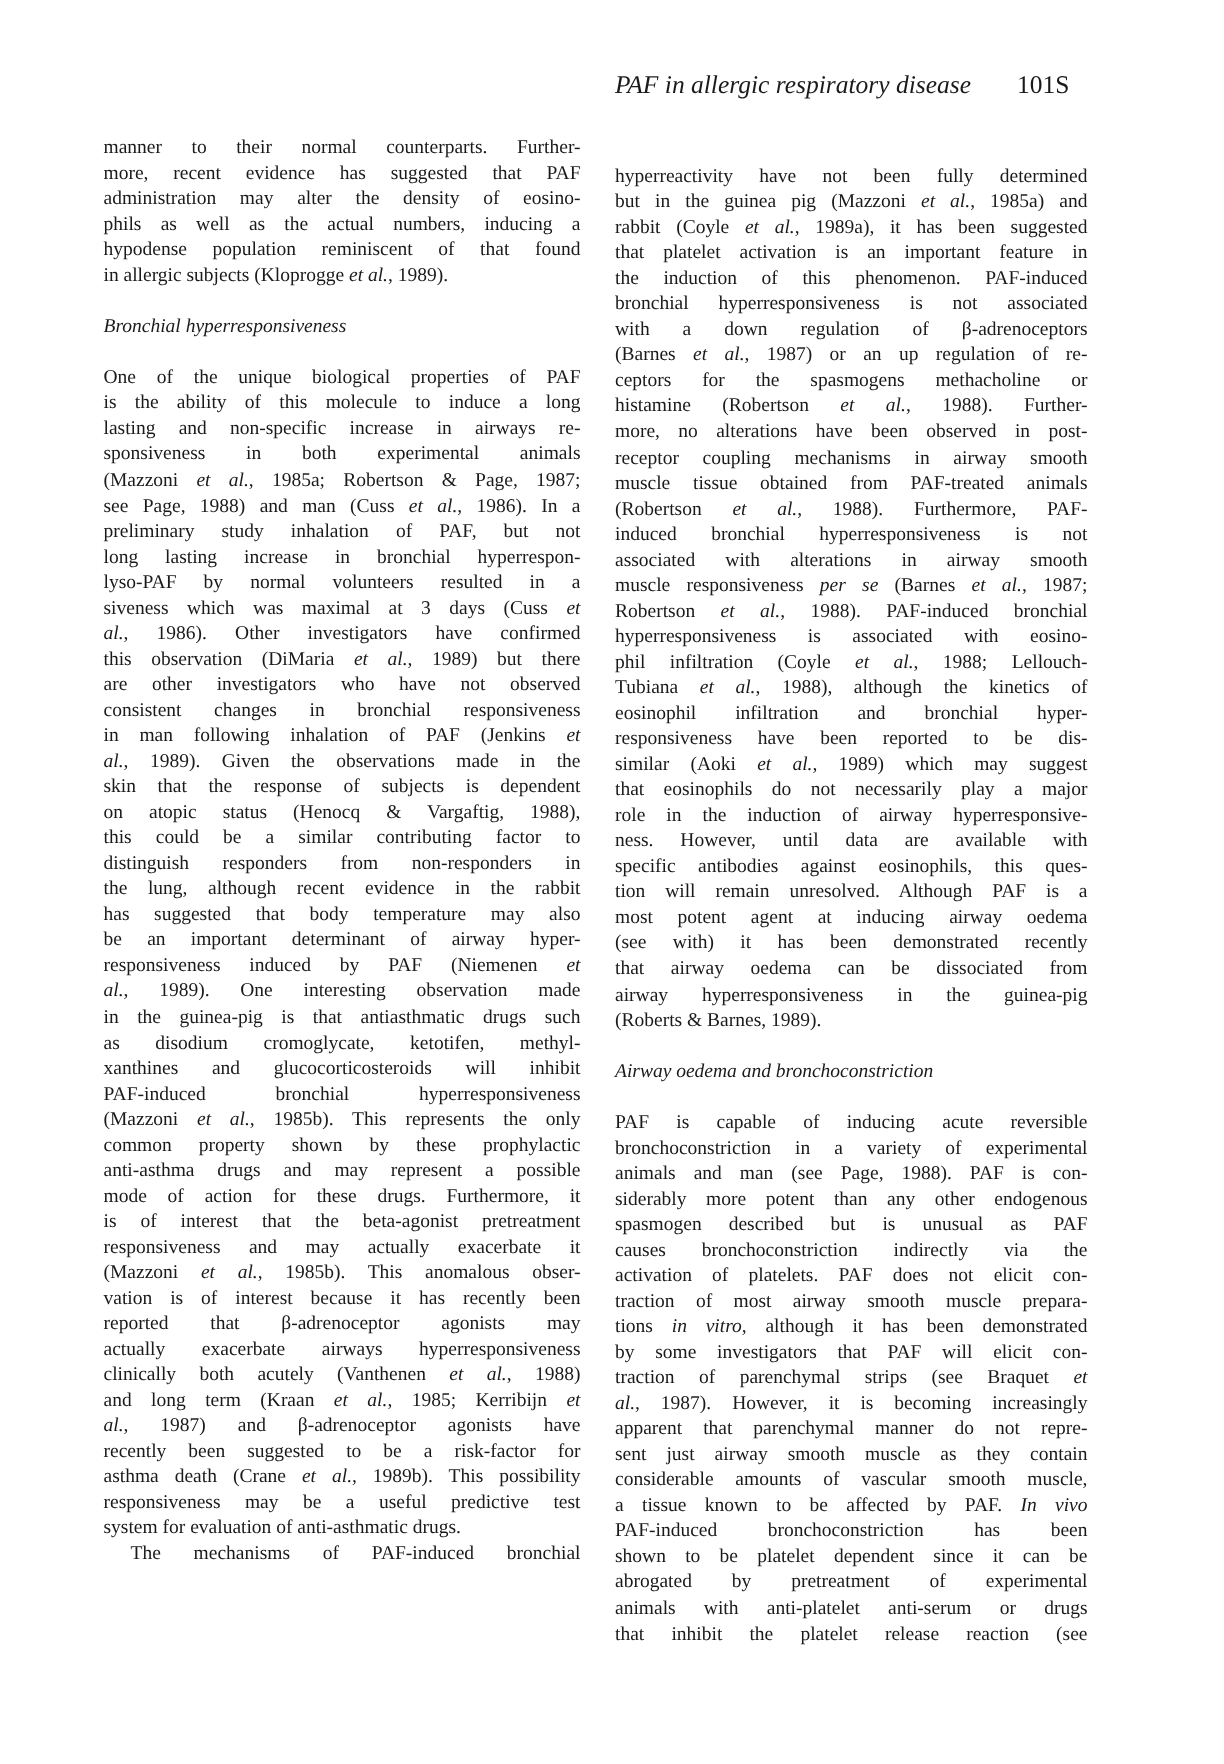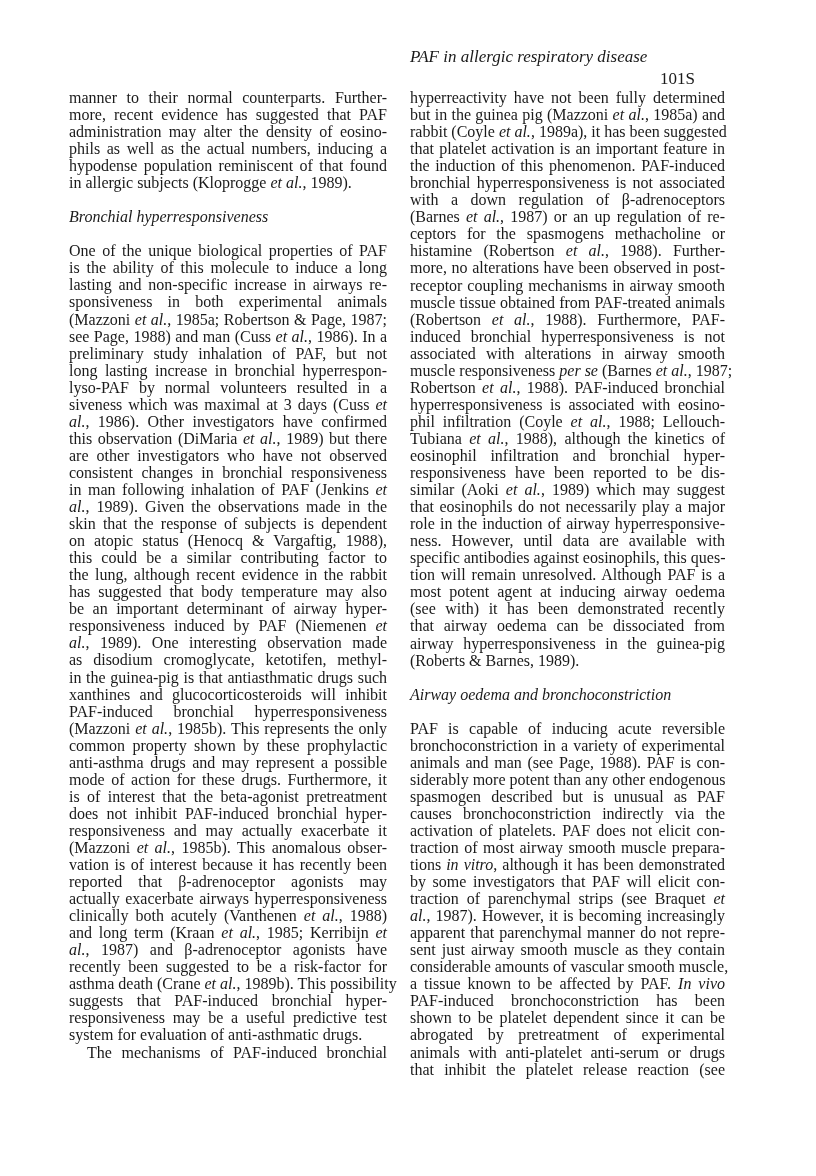--- a/index.html
+++ b/index.html
@@ -9,29 +9,29 @@
       color: #1a1a1a;
     }
     .running-head {
       position: absolute; top: 47px; left: 0; width: 816px; height: 22px;
       font-size: 17px;
     }
     .running-title {
       position: absolute; left: 410px; top: 0; font-style: italic;
     }
     .page-number {
-      position: absolute; left: 660px; top: 0; margin-top: 22px;
+      position: absolute; left: 678px; top: 0;
     }
     .col {
       position: absolute; top: 89px;
-      font-size: 16px; line-height: 17.05px;
+      font-size: 13px; line-height: 17.05px;
       text-align: justify;
     }
     .col.left { left: 69px; width: 318px; }
-    .col.right { left: 410px; width: 315px; }
+    .col.right { left: 410px; width: 315px; margin-top: 19px; }
     .col p { margin: 0; }
     .col p.indent { text-indent: 18px; }
     .col .line {
       display: block; text-align: justify; text-align-last: justify;
       white-space: nowrap; height: 17.05px; overflow: visible;
     }
     .col .line.last { text-align-last: left; }
     .heading {
       font-style: italic; margin: 17px 0 17px 0; height: 17.05px;
       display: block;
@@ -69,46 +69,45 @@
       <span class="line">siveness which was maximal at 3 days (Cuss <i>et</i></span>
       <span class="line"><i>al.</i>, 1986). Other investigators have confirmed</span>
       <span class="line">this observation (DiMaria <i>et al.</i>, 1989) but there</span>
       <span class="line">are other investigators who have not observed</span>
       <span class="line">consistent changes in bronchial responsiveness</span>
       <span class="line">in man following inhalation of PAF (Jenkins <i>et</i></span>
       <span class="line"><i>al.</i>, 1989). Given the observations made in the</span>
       <span class="line">skin that the response of subjects is dependent</span>
       <span class="line">on atopic status (Henocq &amp; Vargaftig, 1988),</span>
       <span class="line">this could be a similar contributing factor to</span>
+      <span class="line">distinguish responders from non-responders in</span>
       <span class="line">the lung, although recent evidence in the rabbit</span>
       <span class="line">has suggested that body temperature may also</span>
       <span class="line">be an important determinant of airway hyper-</span>
       <span class="line">responsiveness induced by PAF (Niemenen <i>et</i></span>
       <span class="line"><i>al.</i>, 1989). One interesting observation made</span>
+      <span class="line">in the guinea-pig is that antiasthmatic drugs such</span>
       <span class="line">as disodium cromoglycate, ketotifen, methyl-</span>
-      <span class="line">in the guinea-pig is that antiasthmatic drugs such</span>
       <span class="line">xanthines and glucocorticosteroids will inhibit</span>
       <span class="line">PAF-induced bronchial hyperresponsiveness</span>
       <span class="line">(Mazzoni <i>et al.</i>, 1985b). This represents the only</span>
       <span class="line">common property shown by these prophylactic</span>
       <span class="line">anti-asthma drugs and may represent a possible</span>
       <span class="line">mode of action for these drugs. Furthermore, it</span>
       <span class="line">is of interest that the beta-agonist pretreatment</span>
-      <span class="line">does not inhibit PAF-induced bronchial hyper-</span>
       <span class="line">responsiveness and may actually exacerbate it</span>
       <span class="line">(Mazzoni <i>et al.</i>, 1985b). This anomalous obser-</span>
       <span class="line">vation is of interest because it has recently been</span>
       <span class="line">reported that β-adrenoceptor agonists may</span>
       <span class="line">actually exacerbate airways hyperresponsiveness</span>
       <span class="line">clinically both acutely (Vanthenen <i>et al.</i>, 1988)</span>
       <span class="line">and long term (Kraan <i>et al.</i>, 1985; Kerribijn <i>et</i></span>
       <span class="line"><i>al.</i>, 1987) and β-adrenoceptor agonists have</span>
       <span class="line">recently been suggested to be a risk-factor for</span>
       <span class="line">asthma death (Crane <i>et al.</i>, 1989b). This possibility</span>
-      <span class="line">suggests that PAF-induced bronchial hyper-</span>
       <span class="line">responsiveness may be a useful predictive test</span>
       <span class="line last">system for evaluation of anti-asthmatic drugs.</span>
     </p>
   <p class="indent">
       <span class="line">The mechanisms of PAF-induced bronchial</span>
     </p>
 </div>
 
 <div class="col right">
   <p>

